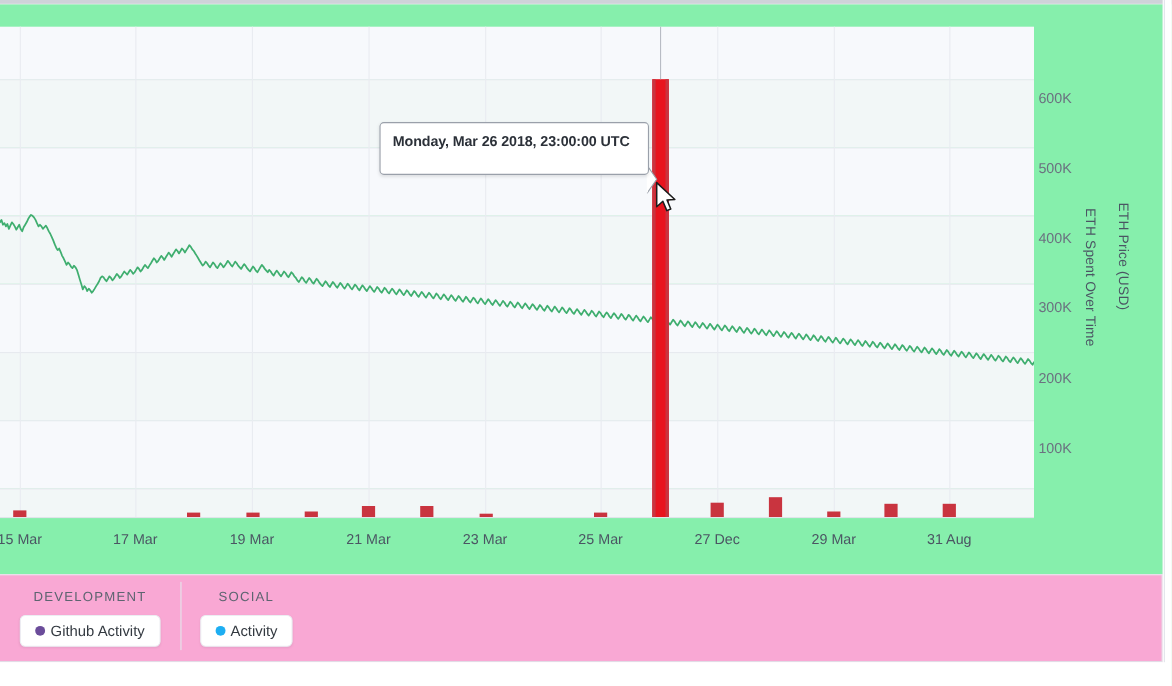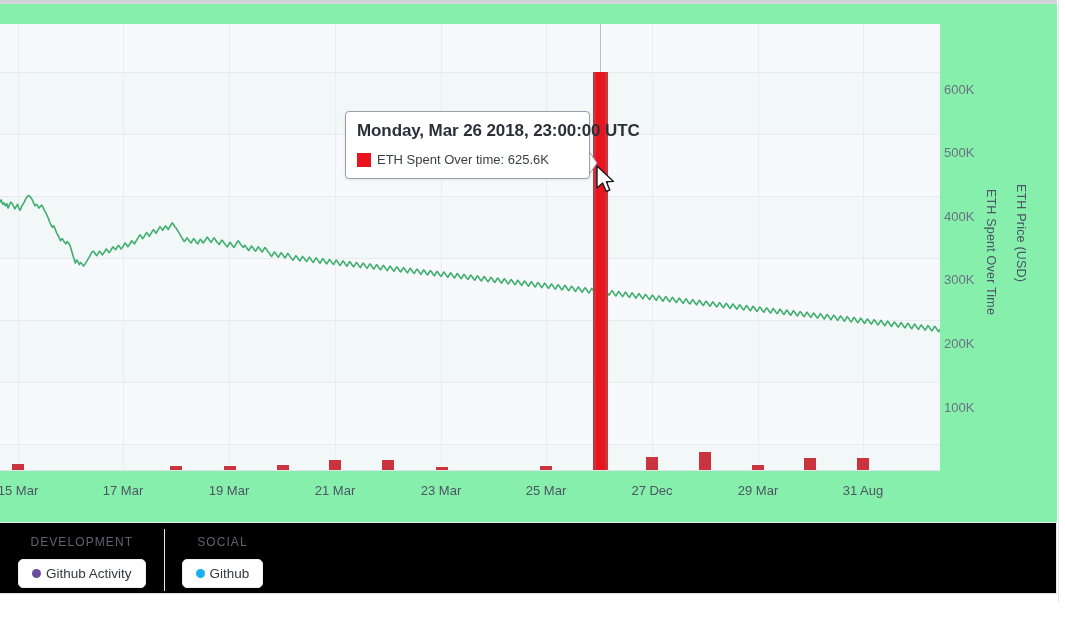--- a/index.html
+++ b/index.html
@@ -69,39 +69,39 @@
   
   .tooltip{
     position:absolute;left:345px;top:107px;width:245px;
     background:#ffffff;border:1px solid #9aa0aa;border-radius:4px;
     padding:9px 11px 11px 11px;
     box-sizing:border-box;
     box-shadow:0 1px 3px rgba(0,0,0,.10);
     z-index:30;
   }
   .tt-title{
-    font-size:17px;font-weight:bold;color:#2b3038;
+    font-size:13px;font-weight:bold;color:#2b3038;
     margin-bottom:11px;white-space:nowrap;letter-spacing:-.1px;
   }
   .tt-row{display:flex;align-items:center;gap:6px;margin-top:7px;}
   .sw{width:14px;height:14px;flex:0 0 14px;box-sizing:border-box;}
   .sw.hollow{background:#ffffff;border:2px solid #3fae6f;}
   .sw.solid{background:#e8141e;}
   .tt-txt{font-size:13px;color:#3b4048;white-space:nowrap;}
   .tt-tail{
     position:absolute;left:588px;top:146px;width:12px;height:26px;z-index:29;
   }
 
   
   .cursor{position:absolute;left:596px;top:161px;z-index:40;}
 
   
   .legend{
-    position:absolute;left:0;top:522px;width:1057px;height:72px;
-    background:#000000;
+    position:absolute;left:0;top:522px;width:1057px;height:80px;
+    background:#f9a8d4;
     border-top:1px solid #e6e8ee;
     border-bottom:1px solid #dfe2e8;
     border-right:1px solid #e3e6ec;
     box-sizing:border-box;
   }
   .lg-groups{position:absolute;left:0;top:0;display:flex;align-items:stretch;height:78px;}
   .lg-group{
     display:flex;flex-direction:column;align-items:center;
     justify-content:flex-start;padding:12px 18px 0 18px;
     box-sizing:border-box;position:relative;
@@ -232,24 +232,20 @@
         <div class="xlab" style="left: 335px;">21 Mar</div>
         <div class="xlab" style="left: 441px;">23 Mar</div>
         <div class="xlab" style="left: 546px;">25 Mar</div>
         <div class="xlab" style="left: 652px;">27 Dec</div>
         <div class="xlab" style="left: 758px;">29 Mar</div>
         <div class="xlab" style="left: 863px;">31 Aug</div>
       </div>
 
     <div class="tooltip">
       <div class="tt-title">Monday, Mar 26 2018, 23:00:00 UTC</div>
-      <div class="tt-row">
-        <span class="sw solid"></span>
-        <span class="tt-txt">ETH Spent Over time: 625.6K</span>
-      </div>
     </div>
     <svg class="tt-tail" viewBox="0 0 12 26">
       <path d="M0,0 L9,13 L0,26" fill="#ffffff" stroke="#9aa0aa" stroke-width="1"></path>
       <path d="M0,1 L0,25" stroke="#ffffff" stroke-width="2"></path>
     </svg>
 
     <svg class="cursor" width="22" height="32" viewBox="0 0 22 32">
       <path d="M1,1 L1,23 L6.6,18 L10.2,26.5 L13.8,25 L10.4,16.8 L17.5,16.4 Z" fill="#ffffff" stroke="#1c1c1c" stroke-width="1.4" stroke-linejoin="round"></path>
     </svg>
 
@@ -261,21 +257,21 @@
           <div class="lg-head">DEVELOPMENT</div>
           <div class="chip">
             <span class="dot" style="background: rgb(107, 76, 154);"></span>
             <span class="lbl">Github Activity</span>
           </div>
         </div>
         <div class="lg-group">
           <div class="lg-head">SOCIAL</div>
           <div class="chip">
             <span class="dot" style="background: rgb(29, 174, 242);"></span>
-            <span class="lbl">Github</span>
+            <span class="lbl">Activity</span>
           </div>
         </div>
       </div>
   </div>
 
   <div class="bottom-fill"></div>
   <div class="right-gutter"></div>
   <div class="right-gutter-line"></div>
 
 </div>

